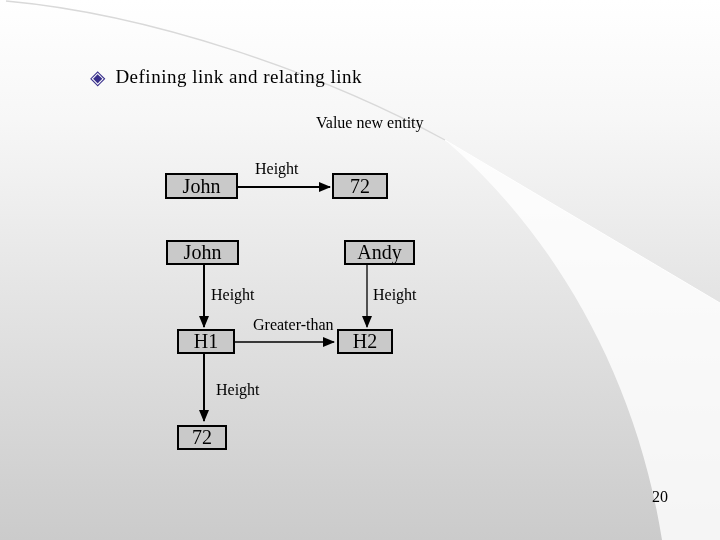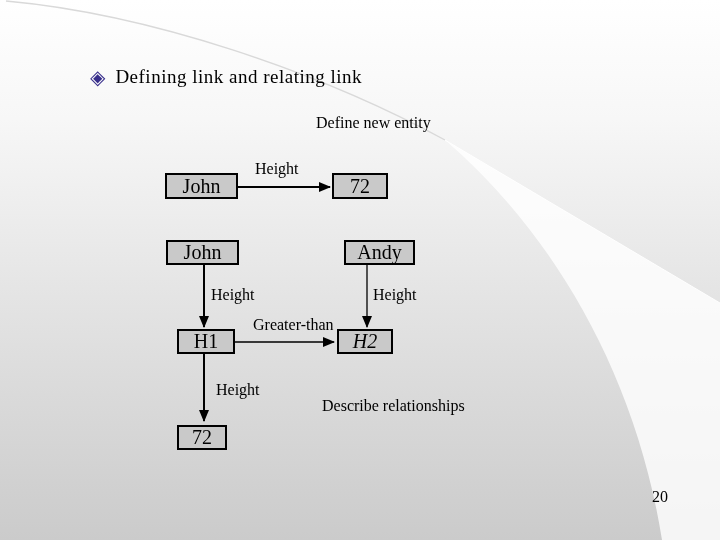--- a/index.html
+++ b/index.html
@@ -39,48 +39,47 @@
     <path d="M445,140 C550,230 635,370 662,540 L720,540 L720,303 Z" fill="rgba(255,255,255,0.8)"></path>
     <path d="M6,1 C150,14 320,72 445,140" fill="none" stroke="#d9d9d9" stroke-width="1.4"></path>
     <path d="M445,140 L720,303" fill="none" stroke="rgba(255,255,255,0.9)" stroke-width="1"></path>
   </svg>
 
   <div class="title-row">
     <span class="bullet">◈</span>
     <span class="title">Defining link and relating link</span>
   </div>
 
-  <div class="caption" style="left:316px;top:112px;">Define new entity</div>
+  <div class="caption" style="left:316px;top:112px;">Value new entity</div>
 
   <svg class="arrow-svg" width="720" height="540" viewBox="0 0 720 540">
     <defs>
       <marker id="arrh" viewBox="0 0 12 10" markerUnits="userSpaceOnUse" markerWidth="12" markerHeight="10" refX="11" refY="5" orient="auto">
         <path d="M0,0 L12,5 L0,10 Z" fill="#000"></path>
       </marker>
     </defs>
     <line x1="238" y1="187" x2="330" y2="187" stroke="#000" stroke-width="2" marker-end="url(#arrh)"></line>
     <line x1="204" y1="265" x2="204" y2="327" stroke="#000" stroke-width="2" marker-end="url(#arrh)"></line>
     <line x1="367" y1="264" x2="367" y2="327" stroke="#000" stroke-width="1.3" marker-end="url(#arrh)"></line>
     <line x1="232" y1="342" x2="334" y2="342" stroke="#000" stroke-width="1.6" marker-end="url(#arrh)"></line>
     <line x1="204" y1="354" x2="204" y2="421" stroke="#000" stroke-width="2" marker-end="url(#arrh)"></line>
   </svg>
 
   <div class="ebox" style="left:165px;top:173px;width:73px;height:26px;">John</div>
   <div class="ebox" style="left:332px;top:173px;width:56px;height:26px;">72</div>
   <div class="ebox" style="left:166px;top:240px;width:73px;height:25px;">John</div>
   <div class="ebox" style="left:332px;top:240px;width:71px;height:25px;margin-left:12px;">Andy</div>
   <div class="ebox" style="left:177px;top:329px;width:58px;height:25px;">H1</div>
-  <div class="ebox" style="left:337px;top:329px;width:56px;height:25px;font-style:italic;">H2</div>
+  <div class="ebox" style="left:337px;top:329px;width:56px;height:25px;">H2</div>
   <div class="ebox" style="left:177px;top:425px;width:50px;height:25px;">72</div>
 
   <div class="lbl" style="left:255px;top:160px;">Height</div>
   <div class="lbl" style="left:211px;top:286px;">Height</div>
   <div class="lbl" style="left:373px;top:286px;">Height</div>
   <div class="lbl" style="left:243px;top:316px;margin-left:10px;">Greater-than</div>
   <div class="lbl" style="left:216px;top:381px;">Height</div>
 
   <div class="caption" style="left:322px;top:395px;">
-    <div>Describe relationships</div>
   </div>
 
   <div class="page-number">20</div>
 
 </div>
 
 </body></html>

